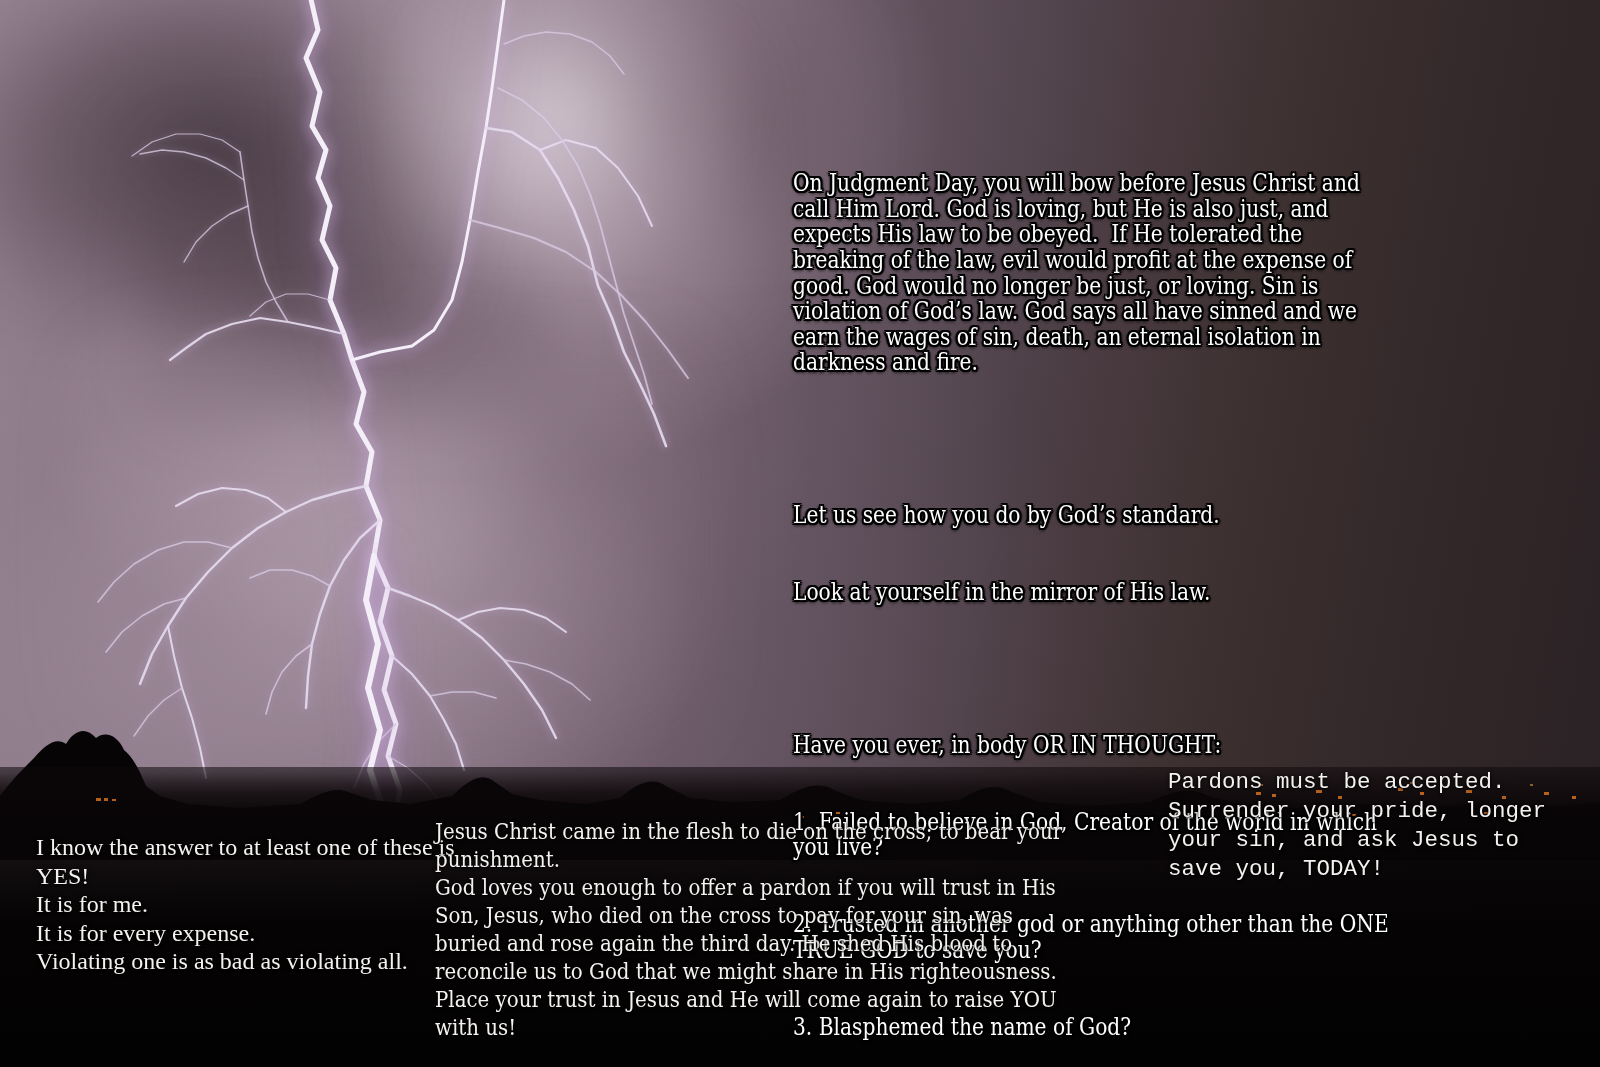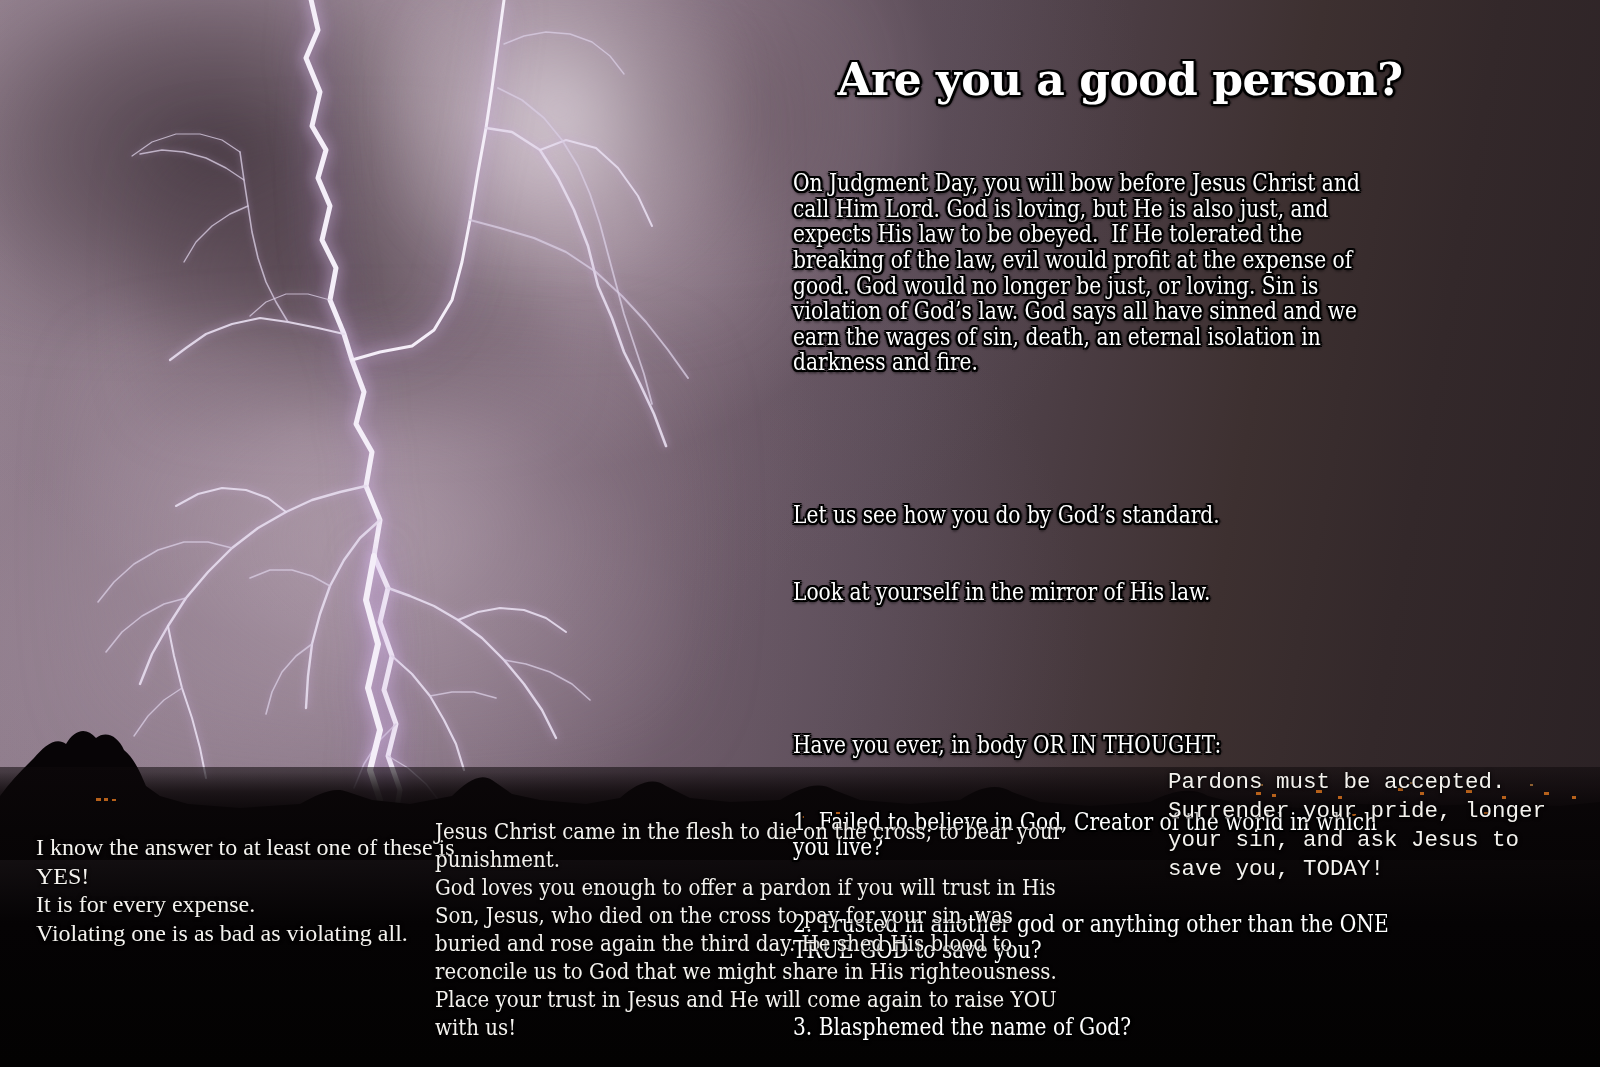--- a/index.html
+++ b/index.html
@@ -239,21 +239,20 @@
       <rect x="800" y="46" width="4" height="2"></rect>
       <rect x="836" y="42" width="4" height="2"></rect>
     </g>
     <g fill="#f0a24a" opacity="0.55">
       <rect x="1260" y="14" width="3" height="2"></rect>
       <rect x="1410" y="12" width="3" height="2"></rect>
       <rect x="1530" y="14" width="3" height="2"></rect>
     </g>
   </svg>
 
-  <h1 id="title" class="outlined">Are you a good person?</h1>
 
   <div id="main-body" class="outlined">
     <span class="para line">On Judgment Day, you will bow before Jesus Christ and call Him Lord. God is loving, but He is also just, and expects His law to be obeyed.  If He tolerated the breaking of the law, evil would profit at the expense of good. God would no longer be just, or loving. Sin is violation of God’s law. God says all have sinned and we earn the wages of sin, death, an eternal isolation in darkness and fire.</span>
     <span class="gap"></span>
     <span class="line">Let us see how you do by God’s standard.</span>
     <span class="line">Look at yourself in the mirror of His law.</span>
     <span class="gap"></span>
     <span class="line">Have you ever, in body OR IN THOUGHT:</span>
     <span class="line">1. Failed to believe in God, Creator of the world in which you live?</span>
     <span class="line">2. Trusted in another god or anything other than the ONE TRUE GOD to save you?</span>
@@ -262,20 +261,21 @@
     
     
     
     
     
     
   </div>
 
   <div id="block-left" class="soft-shadow">
     <span class="line">I know the answer to at least one of these is YES!</span>
+    <span class="line">It is for me.</span>
     <span class="line">It is for every expense.</span>
     <span class="line">Violating one is as bad as violating all.</span>
   </div>
 
   <div id="block-center" class="soft-shadow">
     <span class="line">Jesus Christ came in the flesh to die on the cross; to bear your punishment.</span>
     <span class="line">God loves you enough to offer a pardon if you will trust in His Son, Jesus, who died on the cross to pay for your sin, was buried and rose again the third day. He shed His blood to reconcile us to God that we might share in His righteousness.</span>
     <span class="line">Place your trust in Jesus and He will come again to raise YOU with us!</span>
   </div>
 

